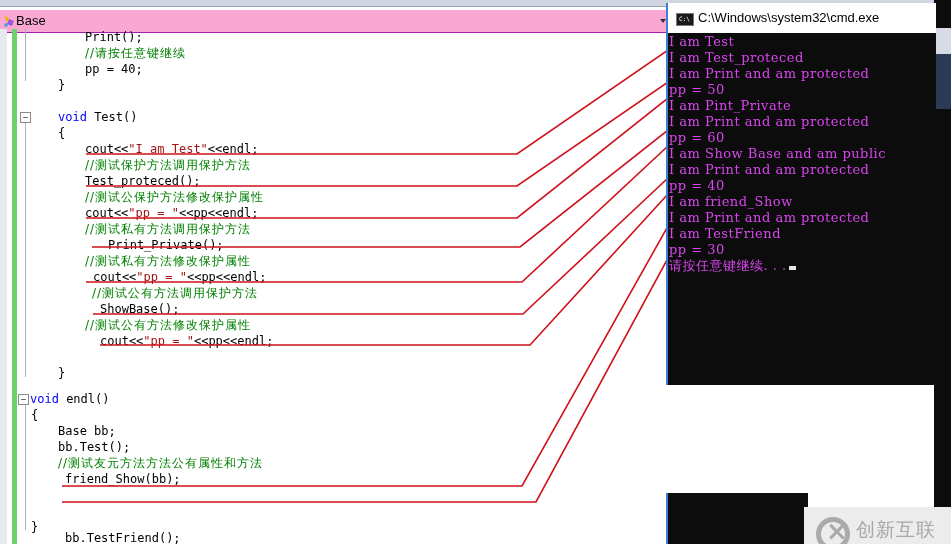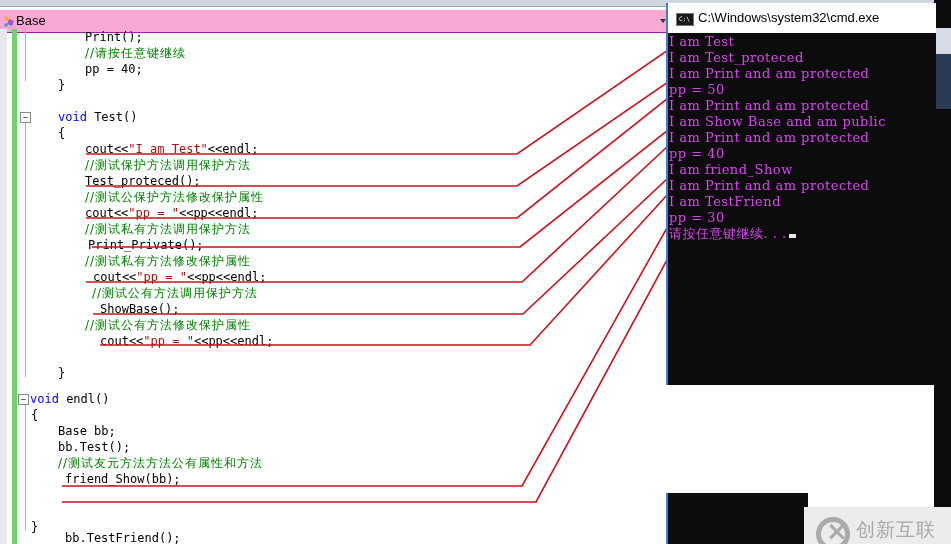--- a/index.html
+++ b/index.html
@@ -65,21 +65,21 @@
       <div class="code-line" style="left: 85px; top: 61px;"><span>pp = 40;</span></div>
       <div class="code-line" style="left: 58px; top: 77px;"><span>}</span></div>
       <div class="code-line" style="left: 58px; top: 109px;"><span class="kw">void</span><span> Test()</span></div>
       <div class="code-line" style="left: 58px; top: 125px;"><span>{</span></div>
       <div class="code-line" style="left: 85px; top: 141px;"><span>cout&lt;&lt;</span><span class="str">"I am Test"</span><span>&lt;&lt;endl;</span></div>
       <div class="code-line" style="left: 85px; top: 157px;"><span class="cm">//测试保护方法调用保护方法</span></div>
       <div class="code-line" style="left: 85px; top: 173px;"><span>Test_proteced();</span></div>
       <div class="code-line" style="left: 85px; top: 189px;"><span class="cm">//测试公保护方法修改保护属性</span></div>
       <div class="code-line" style="left: 85px; top: 205px;"><span>cout&lt;&lt;</span><span class="str">"pp = "</span><span>&lt;&lt;pp&lt;&lt;endl;</span></div>
       <div class="code-line" style="left: 85px; top: 221px;"><span class="cm">//测试私有方法调用保护方法</span></div>
-      <div class="code-line" style="left: 88px; top: 237px;"><span>Print_Private();</span></div>
+      <div class="code-line" style="left: 108px; top: 237px;"><span>Print_Private();</span></div>
       <div class="code-line" style="left: 85px; top: 253px;"><span class="cm">//测试私有方法修改保护属性</span></div>
       <div class="code-line" style="left: 93px; top: 269px;"><span>cout&lt;&lt;</span><span class="str">"pp = "</span><span>&lt;&lt;pp&lt;&lt;endl;</span></div>
       <div class="code-line" style="left: 92px; top: 285px;"><span class="cm">//测试公有方法调用保护方法</span></div>
       <div class="code-line" style="left: 100px; top: 301px;"><span>ShowBase();</span></div>
       <div class="code-line" style="left: 85px; top: 317px;"><span class="cm">//测试公有方法修改保护属性</span></div>
       <div class="code-line" style="left: 100px; top: 333px;"><span>cout&lt;&lt;</span><span class="str">"pp = "</span><span>&lt;&lt;pp&lt;&lt;endl;</span></div>
       <div class="code-line" style="left: 58px; top: 365px;"><span>}</span></div>
       <div class="code-line" style="left: 30px; top: 391px;"><span class="kw">void</span><span> endl()</span></div>
       <div class="code-line" style="left: 31px; top: 407px;"><span>{</span></div>
       <div class="code-line" style="left: 58px; top: 423px;"><span>Base bb;</span></div>
@@ -113,21 +113,23 @@
     <div class="cmd-icon">
         <span>C:\</span>
       </div>
     <span class="cmd-title-text">C:\Windows\system32\cmd.exe</span>
   </div>
   <div class="cmd-body" id="cmd-body">
       <div class="cmd-line">I am Test</div>
       <div class="cmd-line">I am Test_proteced</div>
       <div class="cmd-line">I am Print and am protected</div>
       <div class="cmd-line">pp = 50</div>
+      <div class="cmd-line">I am Pint_Private</div>
       <div class="cmd-line">I am Print and am protected</div>
+      <div class="cmd-line">pp = 60</div>
       <div class="cmd-line">I am Show Base and am public</div>
       <div class="cmd-line">I am Print and am protected</div>
       <div class="cmd-line">pp = 40</div>
       <div class="cmd-line">I am friend_Show</div>
       <div class="cmd-line">I am Print and am protected</div>
       <div class="cmd-line">I am TestFriend</div>
       <div class="cmd-line">pp = 30</div>
       <div class="cmd-line">请按任意键继续. . .<span class="cursor"></span></div>
     </div>
 </div>

